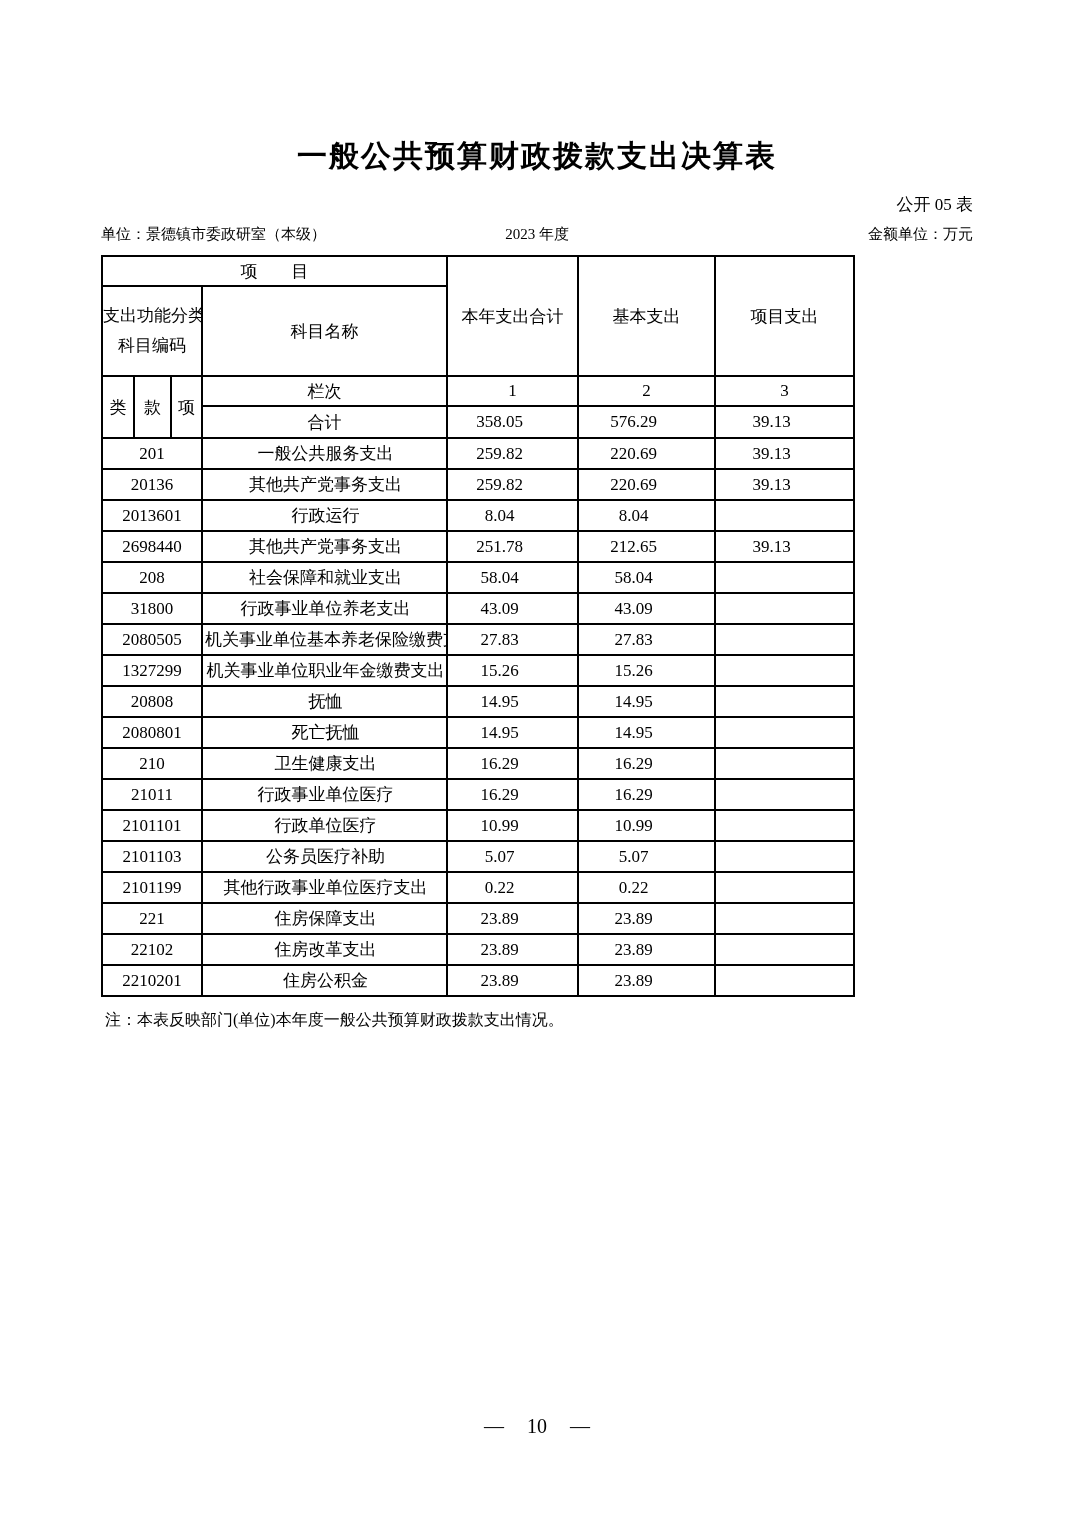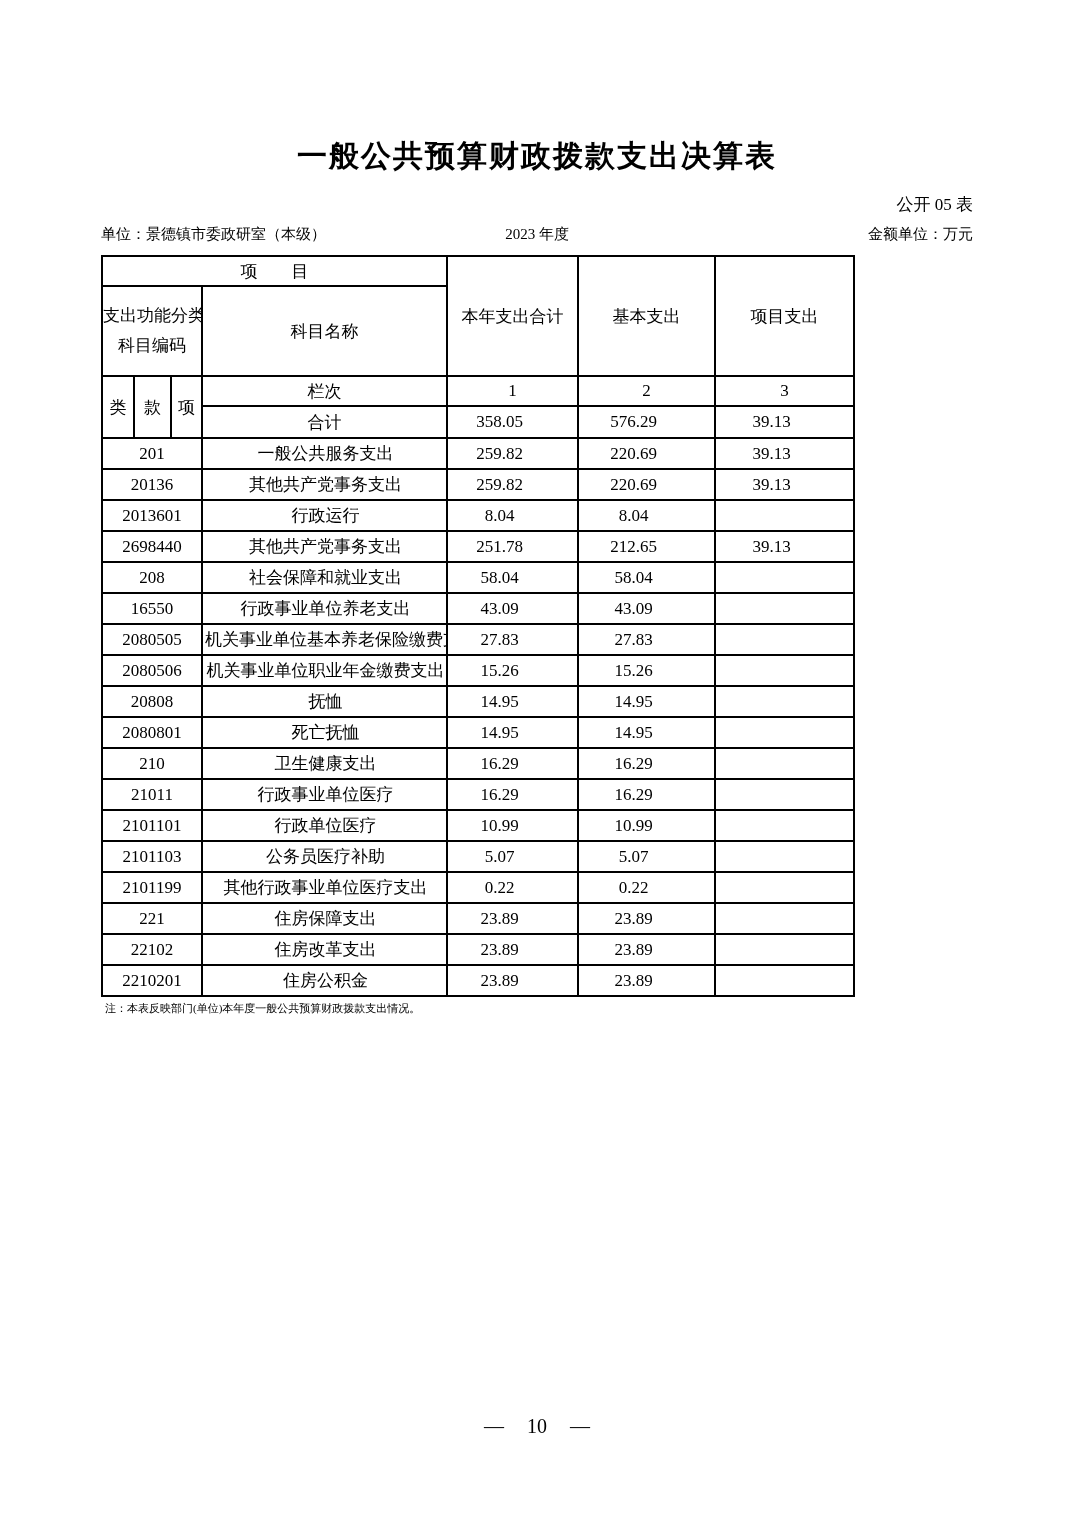--- a/index.html
+++ b/index.html
@@ -77,22 +77,23 @@
     text-align: left;
     padding-left: 2px;
     white-space: nowrap;
   }
   .num {
     text-align: right;
     padding-right: 26px;
     white-space: nowrap;
   }
   .note {
+    margin-top: 12px;
     padding-left: 4px;
-    font-size: 11px;
+    font-size: 16px;
     line-height: 22px;
   }
   .page-number {
     position: absolute;
     left: 0;
     bottom: 82px;
     width: 100%;
     text-align: center;
     font-size: 20px;
     word-spacing: 18px;
@@ -183,35 +184,35 @@
     <td class="num">39.13</td>
   </tr>
           <tr class="data-row">
     <td colspan="3" class="code-cell">208</td>
     <td class="name-cell">社会保障和就业支出</td>
     <td class="num">58.04</td>
     <td class="num">58.04</td>
     <td class="num"></td>
   </tr>
           <tr class="data-row">
-    <td colspan="3" class="code-cell">16550</td>
+    <td colspan="3" class="code-cell">31800</td>
     <td class="name-cell">行政事业单位养老支出</td>
     <td class="num">43.09</td>
     <td class="num">43.09</td>
     <td class="num"></td>
   </tr>
           <tr class="data-row">
     <td colspan="3" class="code-cell">2080505</td>
     <td class="name-cell">机关事业单位基本养老保险缴费支</td>
     <td class="num">27.83</td>
     <td class="num">27.83</td>
     <td class="num"></td>
   </tr>
           <tr class="data-row">
-    <td colspan="3" class="code-cell">2080506</td>
+    <td colspan="3" class="code-cell">1327299</td>
     <td class="name-cell">机关事业单位职业年金缴费支出</td>
     <td class="num">15.26</td>
     <td class="num">15.26</td>
     <td class="num"></td>
   </tr>
           <tr class="data-row">
     <td colspan="3" class="code-cell">20808</td>
     <td class="name-cell">抚恤</td>
     <td class="num">14.95</td>
     <td class="num">14.95</td>

